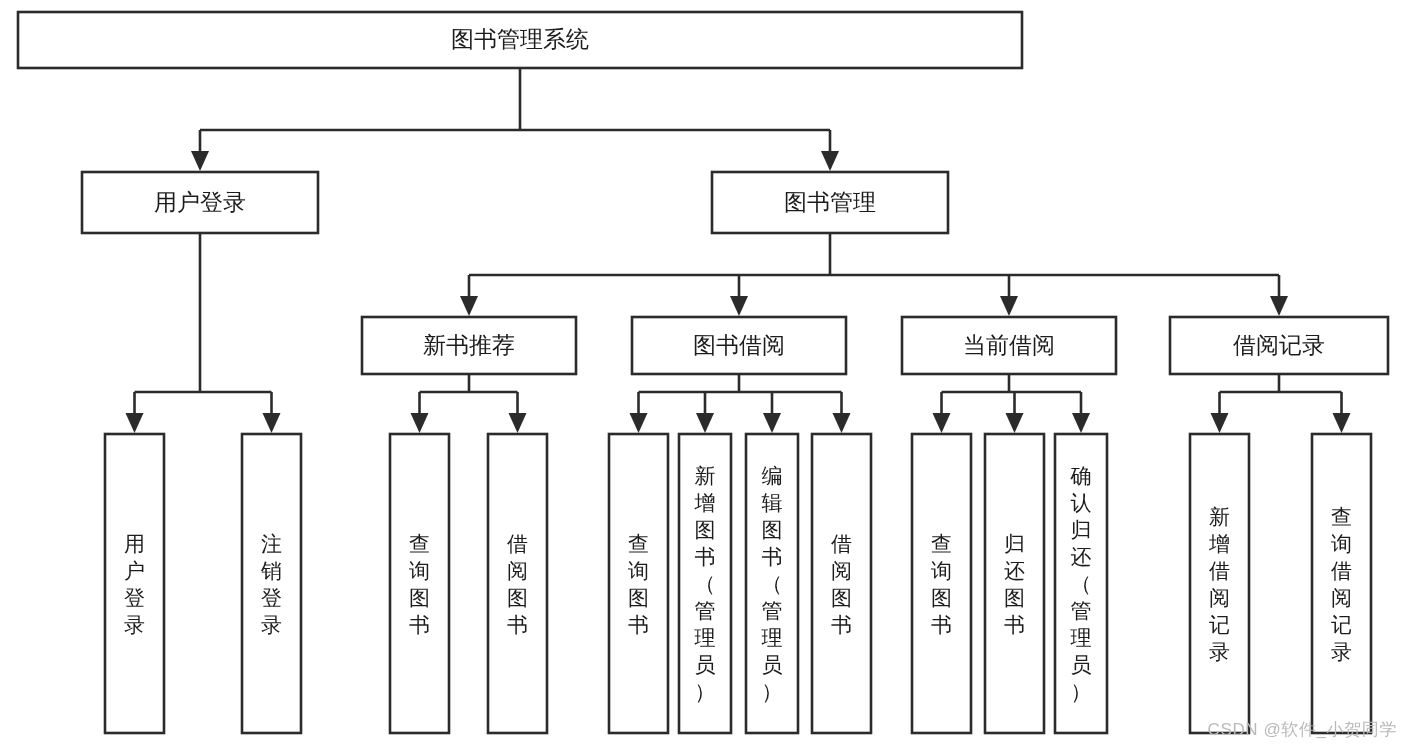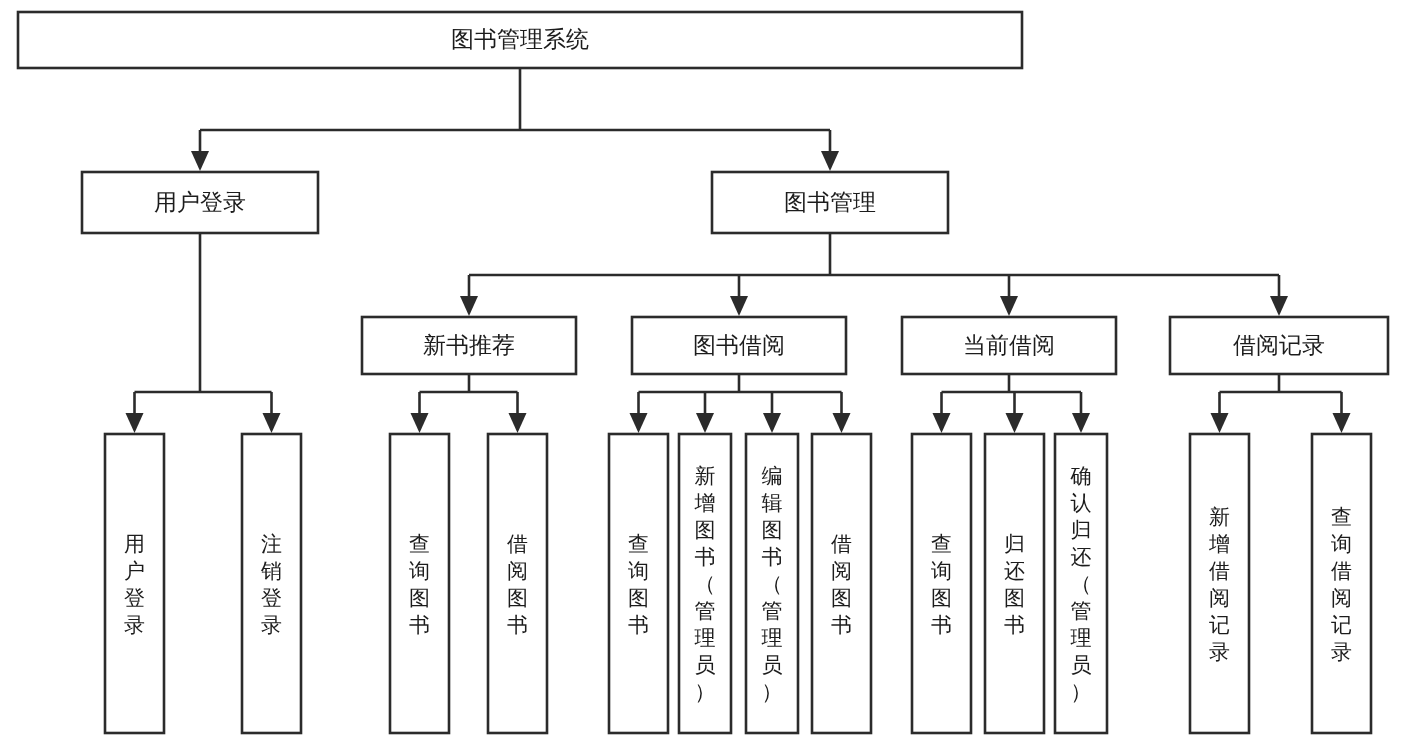--- a/index.html
+++ b/index.html
@@ -200,13 +200,14 @@
         <g>
           <rect x="1190" y="434" width="59" height="299" class="node-box"></rect>
           <text x="1219.5" class="node-label-v" y="523.56"><tspan x="1219.5" dy="0">新</tspan><tspan x="1219.5" dy="27">增</tspan><tspan x="1219.5" dy="27">借</tspan><tspan x="1219.5" dy="27">阅</tspan><tspan x="1219.5" dy="27">记</tspan><tspan x="1219.5" dy="27">录</tspan></text>
         </g>
         <g>
           <rect x="1312" y="434" width="59" height="299" class="node-box"></rect>
           <text x="1341.5" class="node-label-v" y="523.56"><tspan x="1341.5" dy="0">查</tspan><tspan x="1341.5" dy="27">询</tspan><tspan x="1341.5" dy="27">借</tspan><tspan x="1341.5" dy="27">阅</tspan><tspan x="1341.5" dy="27">记</tspan><tspan x="1341.5" dy="27">录</tspan></text>
         </g>
       </g>
     </svg>
+  <div class="watermark">CSDN @软件_小贺同学</div>
 </div>
 
 </body></html>

